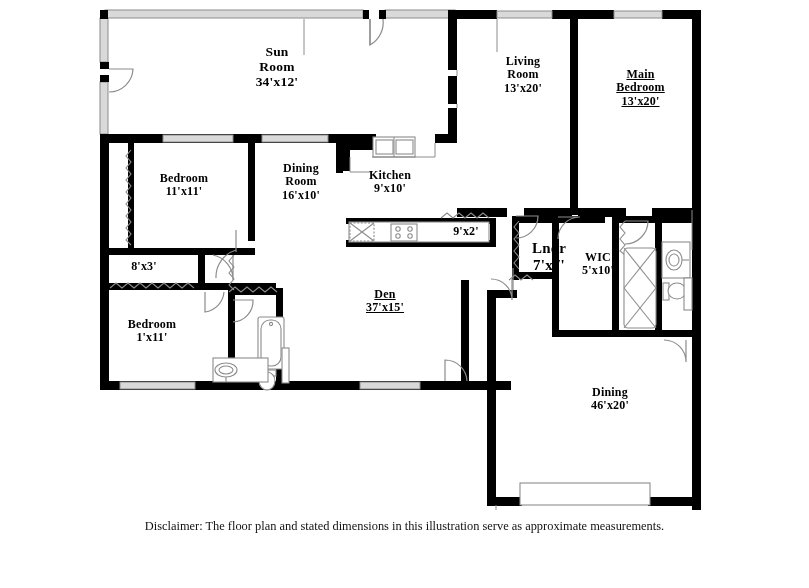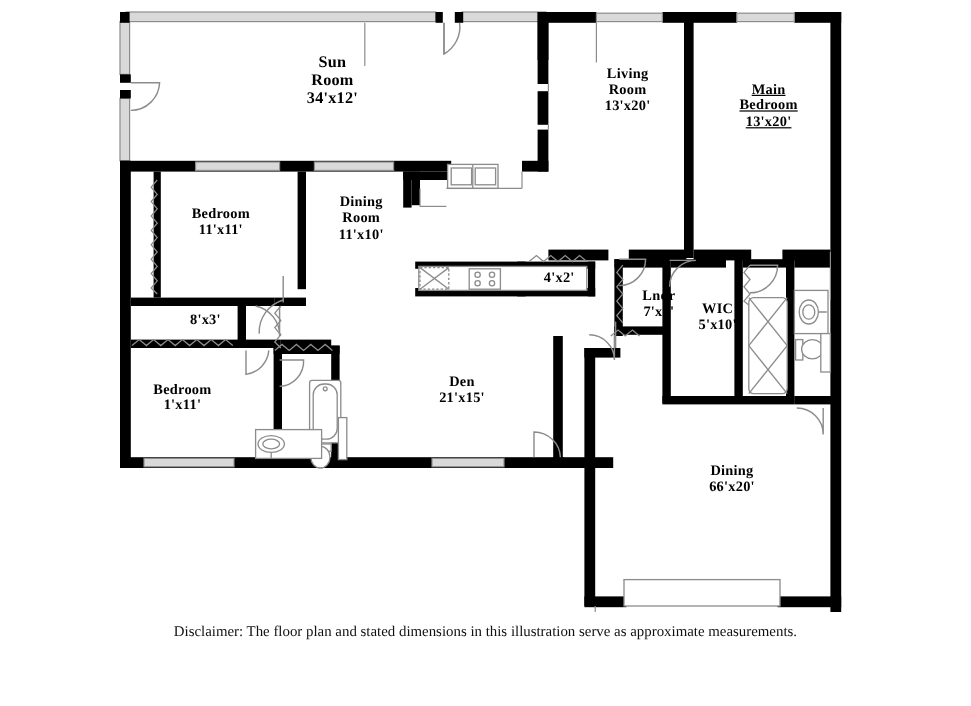--- a/index.html
+++ b/index.html
@@ -8,21 +8,21 @@
        font-family:"Liberation Serif","DejaVu Serif",serif;}
   #plan{position:relative;width:809px;height:588px;background:#fff;}
   svg{display:block;}
   .room-label{position:absolute;text-align:center;font-weight:bold;
       color:#000;line-height:1.12;letter-spacing:0.2px;
       font-family:"Liberation Serif","DejaVu Serif",serif;}
   .room-label .nm{display:block;}
   .room-label .dim{display:block;}
   .sz14{font-size:13.5px;}
   .sz13{font-size:12px;}
-  .sz12{font-size:12px;}
+  .sz12{font-size:15px;}
   #disclaimer{position:absolute;left:0;right:0;top:518px;text-align:center;
       font-size:12.4px;color:#111;line-height:1.30;
       font-family:"Liberation Serif","DejaVu Serif",serif;}
   #disclaimer div{white-space:nowrap;}
 </style>
 </head>
 <body>
 
 <div id="plan">
 
@@ -282,54 +282,58 @@
   </div>
 
   <div class="room-label sz13" style="left:128px;top:172px;width:112px;">
     <span class="nm">Bedroom</span>
     <span class="dim">11'x11'</span>
   </div>
 
   <div class="room-label sz13" style="left:245px;top:162px;width:112px;">
     <span class="nm">Dining</span>
     <span class="nm">Room</span>
-    <span class="dim">11'x10'</span>
-  </div>
-
-
-  <div class="room-label sz13" style="left:104px;top:260px;width:80px;text-align:right;">
+    <span class="dim">16'x10'</span>
+  </div>
+
+  <div class="room-label sz13" style="left:340px;top:169px;width:100px;">
+    <span class="nm">Kitchen</span>
+    <span class="dim">9'x10'</span>
+  </div>
+
+  <div class="room-label sz13" style="left:104px;top:260px;width:80px;">
     <span class="dim">8'x3'</span>
   </div>
 
   <div class="room-label sz13" style="left:427px;top:225px;width:78px;">
-    <span class="dim">4'x2'</span>
+    <span class="dim">9'x2'</span>
   </div>
 
   <div class="room-label sz12" style="left:519px;top:240px;width:60px;">
     <span class="nm">Lndr</span>
     <span class="dim">7'x7'</span>
   </div>
 
   <div class="room-label sz13" style="left:561px;top:251px;width:74px;">
     <span class="nm">WIC</span>
     <span class="dim">5'x10'</span>
   </div>
 
   <div class="room-label sz13" style="left:96px;top:318px;width:112px;">
     <span class="nm">Bedroom</span>
     <span class="dim">1'x11'</span>
   </div>
 
-  <div class="room-label sz13" style="left:332px;top:312px;width:106px;">
+  <div class="room-label sz13" style="left:332px;top:288px;width:106px;text-decoration:underline;">
     <span class="nm">Den</span>
-    <span class="dim">21'x15'</span>
+    <span class="dim">37'x15'</span>
   </div>
 
   <div class="room-label sz13" style="left:556px;top:386px;width:108px;">
     <span class="nm">Dining</span>
-    <span class="dim">66'x20'</span>
+    <span class="dim">46'x20'</span>
   </div>
 
   <div id="disclaimer">
     <div>Disclaimer: The floor plan and stated dimensions in this illustration serve as approximate measurements.</div>
   </div>
 
 </div>
 
 </body></html>

